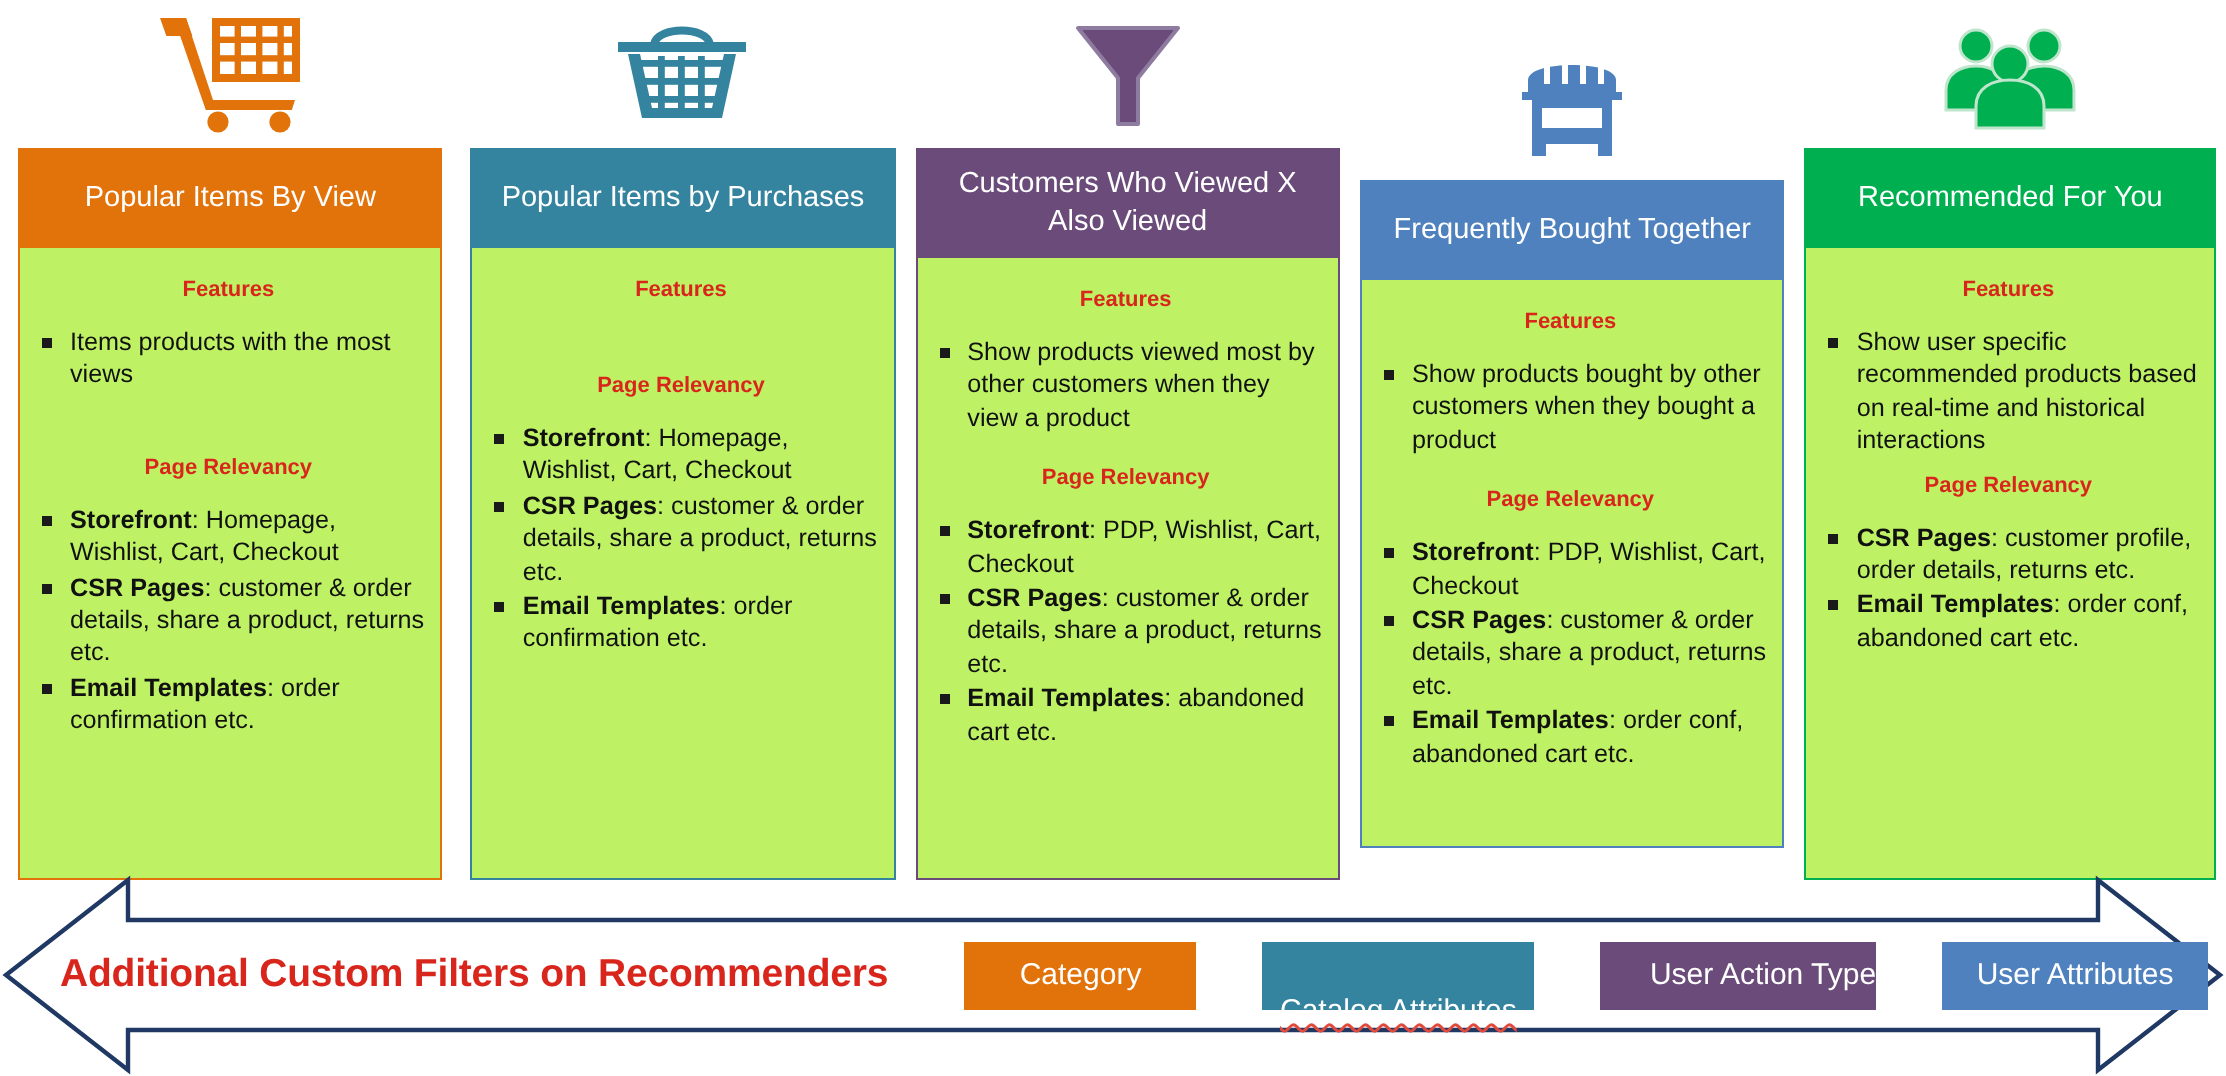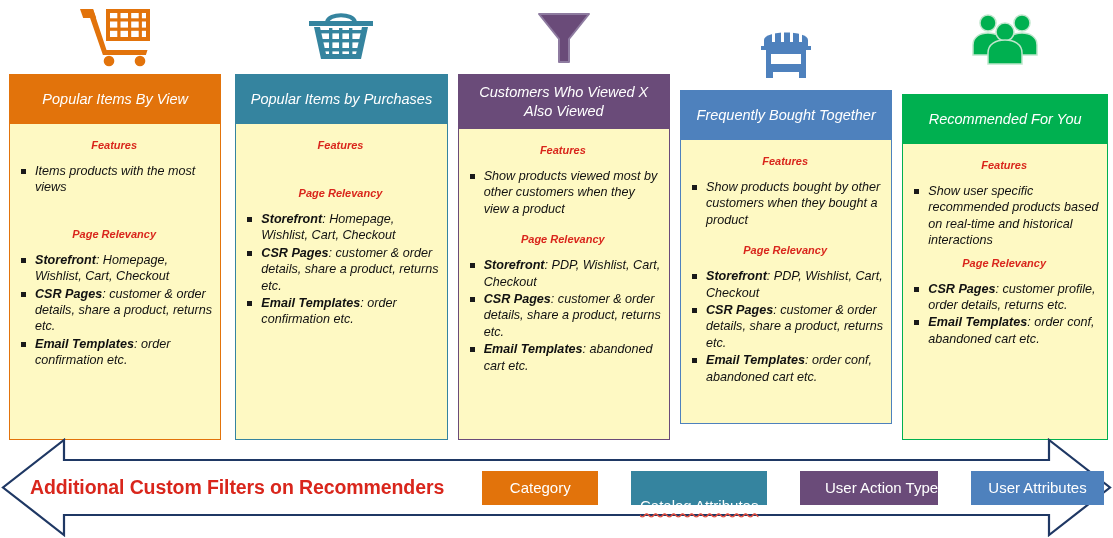--- a/index.html
+++ b/index.html
@@ -9,21 +9,21 @@
     overflow:hidden;position:relative;
   }
   .board{position:absolute;left:0;top:0;width:1113px;height:538px;}
 
   
   .cols{position:absolute;left:0;top:0;width:1113px;height:440px;display:flex;}
   .col{position:relative;display:flex;flex-direction:column;}
   .icon-wrap{height:74px;display:flex;align-items:center;justify-content:center;}
   .icon-wrap svg{display:block;}
 
-  .card{flex:1;display:flex;flex-direction:column;border-style:solid;border-width:1px;background:#fef9c3;font-style:italic;}
+  .card{flex:1;display:flex;flex-direction:column;border-style:solid;border-width:1px;background:#bef264;}
   .card-head{
     color:#ffffff;font-size:14.5px;line-height:19px;text-align:center;
     padding:8px 6px;min-height:33px;display:flex;align-items:center;justify-content:center;
   }
   .card-body{flex:1;padding:5px 8px 6px 6px;}
   .sec-title{
     color:#D9261C;font-size:11px;text-align:center;font-weight:bold;
     margin:6px 0 8px 0;line-height:20px;
   }
   ul.bl{list-style:none;margin:0;padding:0;}
@@ -35,21 +35,21 @@
     content:"";position:absolute;left:5px;top:6px;width:5px;height:5px;background:#1a1a1a;
   }
   ul.bl li b{font-weight:bold;}
   .tight li{font-size:12.1px;line-height:15.6px;}
 
   
   .c0{width:224px;padding:0 9px 0 9px;}
   .c1{width:224px;padding:0 5px;}
   .c2{width:224px;padding:0 5px;}
   .c3{width:224px;padding:16px 5px;}
-  .c4{width:217px;padding:0 5px 0 5px;gap:20px;}
+  .c4{width:217px;padding:0 5px 0 5px;}
 
   
   .arrow-band{position:absolute;left:0;top:437px;width:1113px;height:101px;}
   .arrow-band svg{position:absolute;left:0;top:0;}
   .band-row{
     position:absolute;left:0;top:0;width:1113px;height:101px;
     display:flex;align-items:center;padding-left:30px;box-sizing:border-box;gap:24px;
   }
   .band-title{
     color:#D9261C;font-size:19.5px;font-weight:bold;white-space:nowrap;

